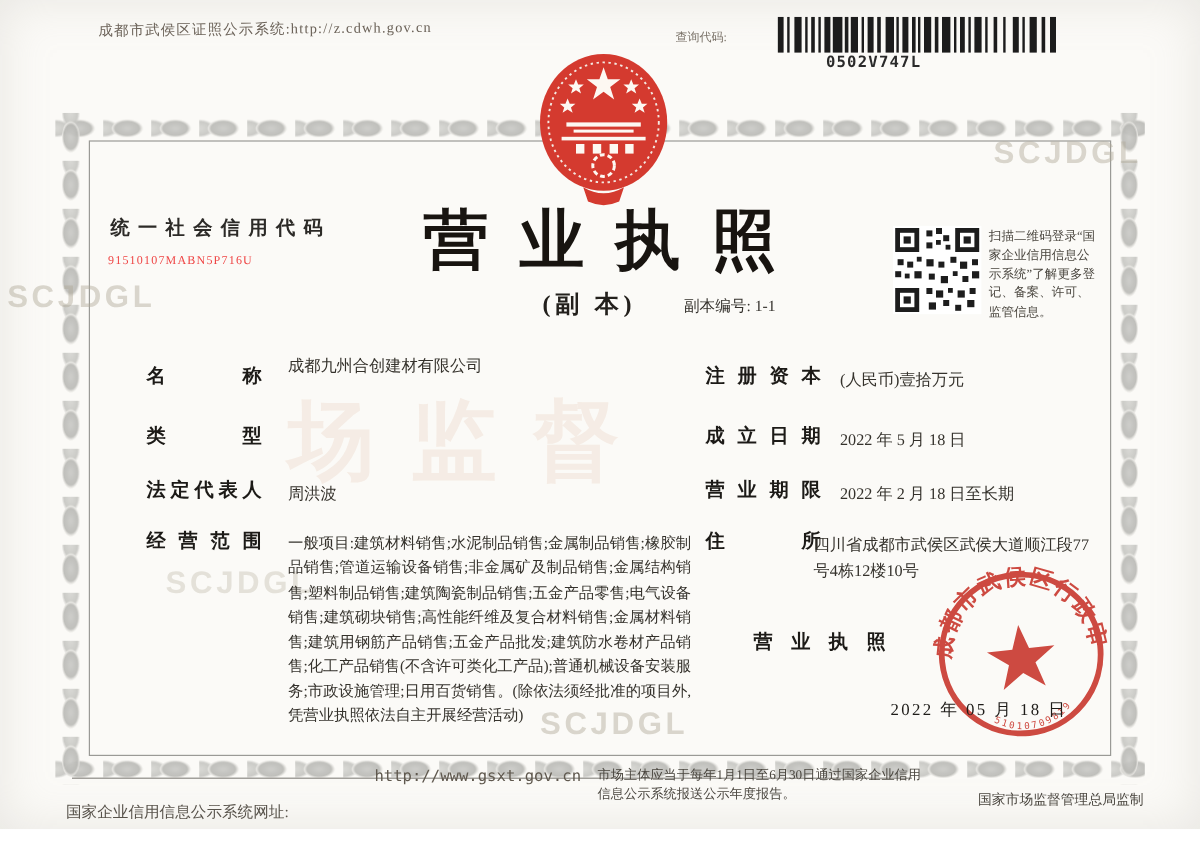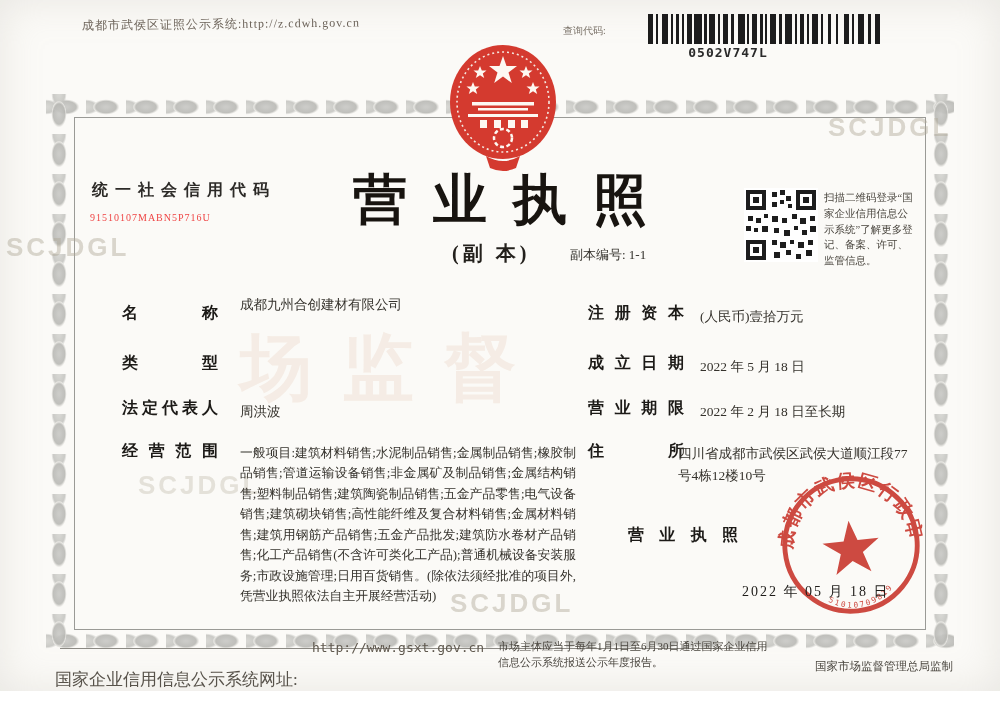--- a/index.html
+++ b/index.html
@@ -95,21 +95,21 @@
   
   .gsxt-url{
     position:absolute;left:312px;top:640px;font-size:13px;color:#5f584e;
     font-family:"DejaVu Sans Mono",monospace;
   }
   .gsxt-line{position:absolute;left:60px;top:648px;width:700px;height:1px;background:#8c8a84;}
   .notice{
     position:absolute;left:498px;top:639px;width:272px;font-size:11px;
     line-height:1.45;color:#4a463f;
   }
-  .foot-left{position:absolute;left:55px;top:668px;font-size:17px;color:#57524a;}
+  .foot-left{position:absolute;left:55px;top:668px;font-size:13px;color:#57524a;}
   .foot-right{position:absolute;left:815px;top:659px;font-size:11.5px;color:#4a463f;}
 </style>
 </head>
 <body>
 
 <div class="page">
 
   <div class="hdr-left">成都市武侯区证照公示系统:http://z.cdwh.gov.cn</div>
   <div class="qcode-label">查询代码:</div>
   <svg class="barcode" viewBox="0 0 232 30" preserveAspectRatio="none">

